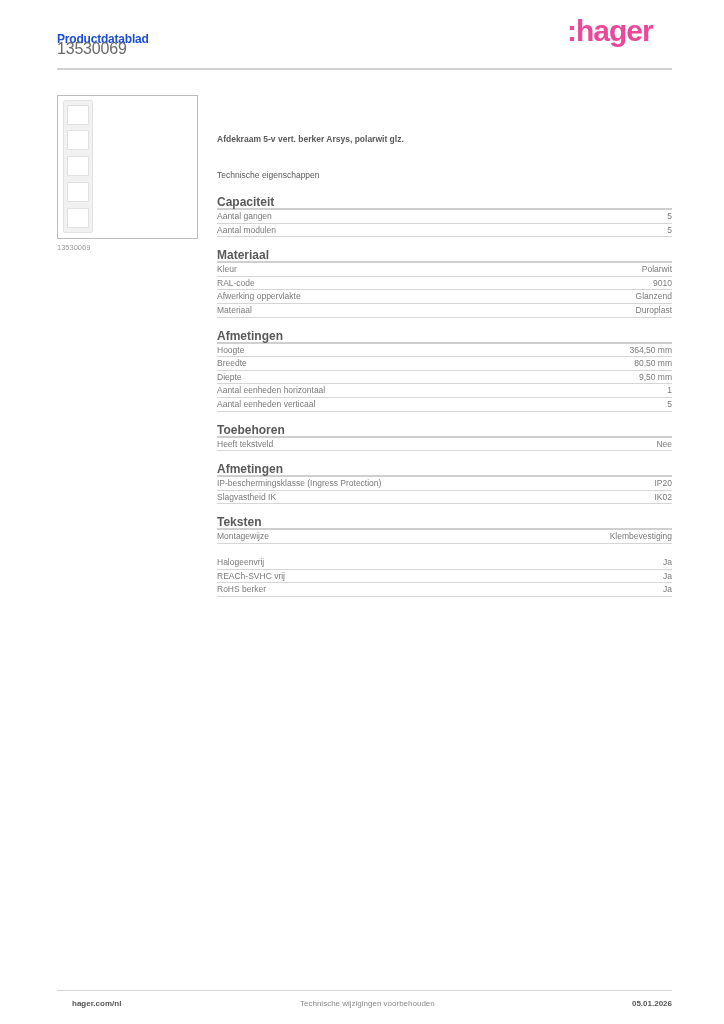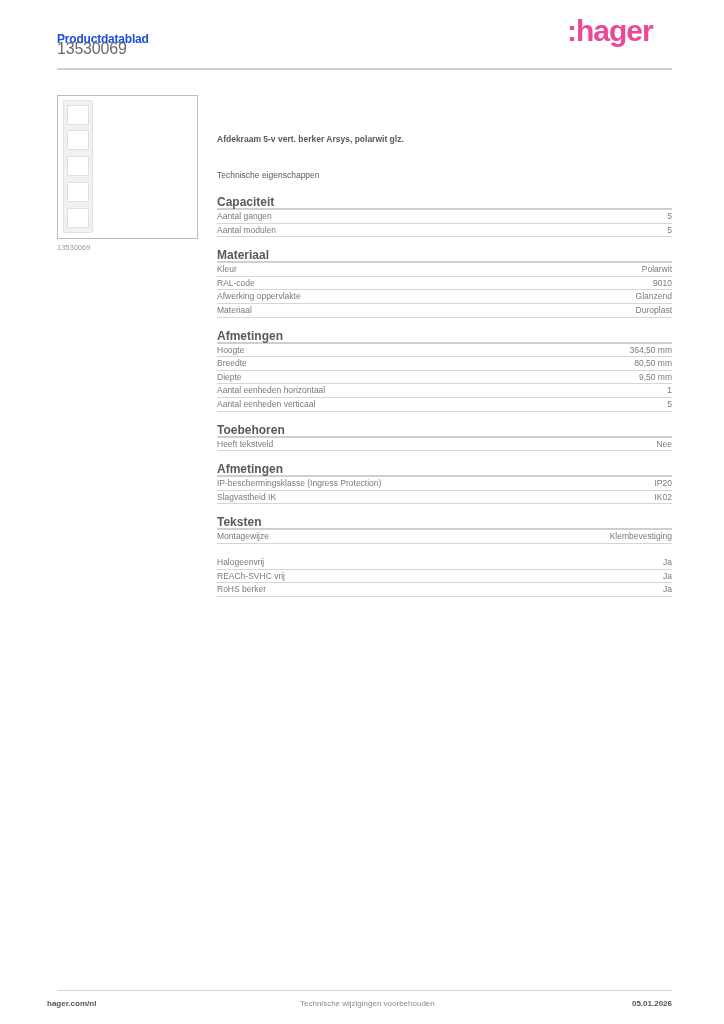--- a/index.html
+++ b/index.html
@@ -17,21 +17,21 @@
 
   .content { position: absolute; left: 217px; top: 94px; width: 455px; margin-top: 40px; }
   .product-name { font-size: 8.5px; font-weight: bold; color: #5a5a5a; height: 14px; }
   .section-main { font-size: 8.5px; font-weight: normal; color: #5a5a5a; margin-top: 22px; height: 14px; }
   .group { margin-top: 12px; }
   .group-title { font-size: 12px; font-weight: bold; color: #5a5a5a; height: 12px; line-height: 12px; border-bottom: 2px solid #cfcfcf; }
   .row { display: flex; justify-content: space-between; font-size: 8.5px; color: #7a7a7a; height: 12.6px; line-height: 12.6px; border-bottom: 1.5px solid #d6d6d6; }
   .row .val { text-align: right; }
 
   .footer-rule { position: absolute; left: 57px; top: 990px; width: 615px; height: 1px; background: #d6d6d6; }
-  .footer-left { position: absolute; left: 47px; top: 999px; font-size: 8px; font-weight: bold; color: #555; }
+  .footer-left { position: absolute; left: 72px; top: 999px; font-size: 8px; font-weight: bold; color: #555; }
   .footer-center { position: absolute; left: 300px; top: 999px; font-size: 8px; color: #8a8a8a; }
   .footer-right { position: absolute; right: 52px; top: 999px; font-size: 8px; font-weight: bold; color: #555; }
 </style>
 </head>
 <body>
 
 <div>
   <div class="header-title">Productdatablad</div>
   <div class="header-number">13530069</div>
   <div class="logo">:hager</div>

